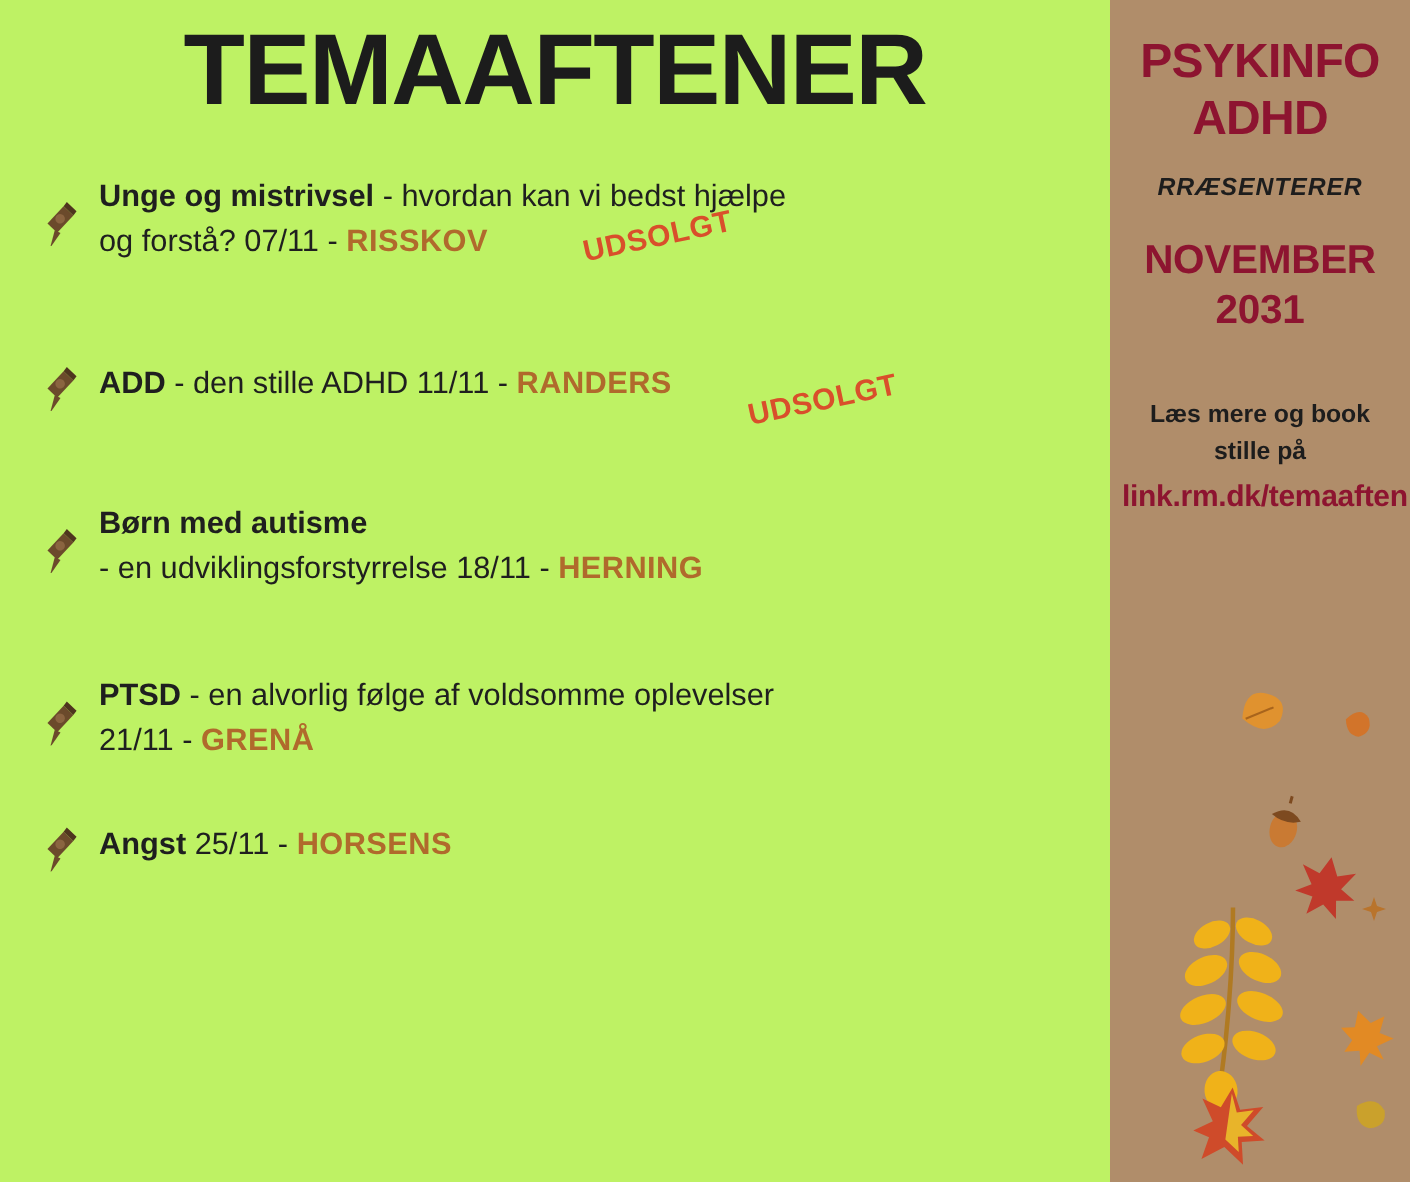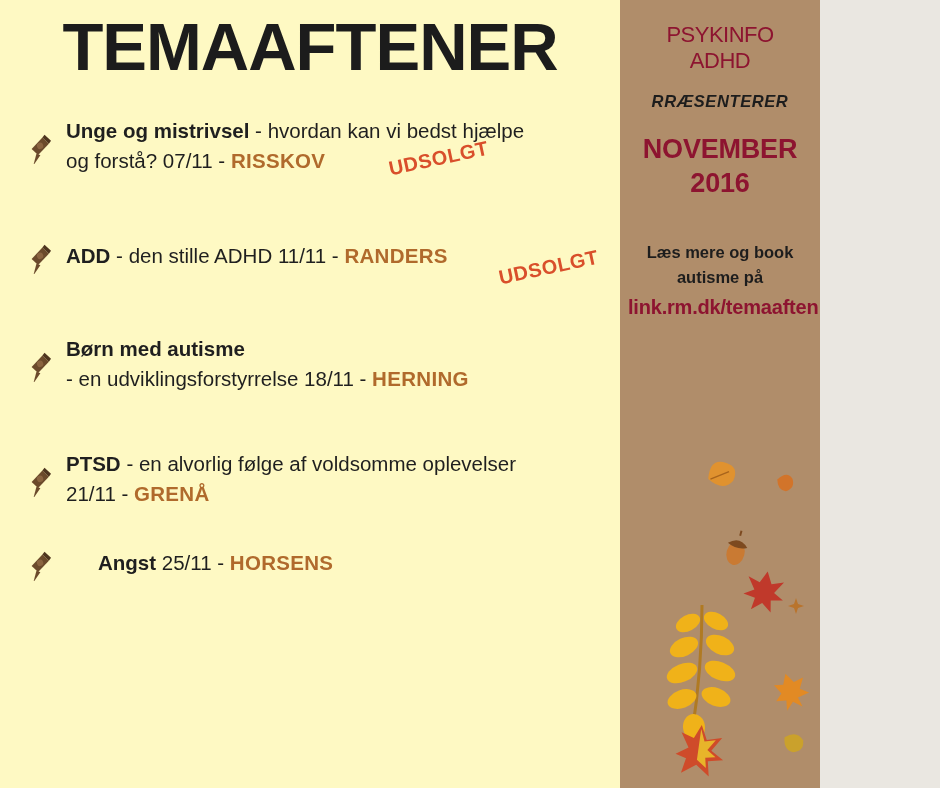--- a/index.html
+++ b/index.html
@@ -16,23 +16,23 @@
   .poster {
     position: relative;
     width: 940px;
     height: 788px;
     display: flex;
     background: #eae7e1;
   }
   
   .left {
     position: relative;
-    width: 620px;
+    width: 740px;
     height: 788px;
-    background: #fef9c3;
+    background: #bef264;
     box-sizing: border-box;
   }
   .title {
     font-family: "Liberation Sans", sans-serif;
     font-weight: bold;
     font-size: 67px;
     letter-spacing: -1px;
     color: #1c1c1c;
     text-align: center;
     padding-top: 12px;
@@ -80,36 +80,36 @@
     white-space: nowrap;
   }
   .sold-1 { left: 322px; top: 28px; }
   .sold-2 { left: 432px; top: 12px; }
 
   
   .ev1 { margin-bottom: 62px; }
   .ev2 { margin-bottom: 60px; }
   .ev3 { margin-bottom: 56px; }
   .ev4 { margin-bottom: 36px; }
-  .ev5 { margin-bottom: 0; gap: 32px; }
+  .ev5 { margin-bottom: 0; }
 
   
   .right {
     position: relative;
     width: 200px;
     height: 788px;
     background: #b08d6a;
     text-align: center;
     box-sizing: border-box;
     overflow: hidden;
   }
   .brand {
     margin-top: 22px;
-    font-weight: normal;
-    font-size: 22px;
+    font-weight: bold;
+    font-size: 32px;
     line-height: 1.18;
     color: #8d1430;
     letter-spacing: -0.5px;
   }
   .presents {
     margin-top: 18px;
     font-weight: bold;
     font-size: 16.5px;
     color: #1d1d1d;
     letter-spacing: 0.6px;
@@ -252,26 +252,26 @@
   <div class="right">
     <div class="brand">
       <div>PSYKINFO</div>
       <div>ADHD</div>
     </div>
 
     <div class="presents">RRÆSENTERER</div>
 
     <div class="month">
       <div>NOVEMBER</div>
-      <div>2016</div>
+      <div>2031</div>
     </div>
 
     <div class="book">
       <div>Læs mere og book</div>
-      <div>autisme på</div>
+      <div>stille på</div>
       <a class="link" href="#">link.rm.dk/temaaften</a>
     </div>
 
     <svg class="leaves" viewBox="0 0 200 358">
 
       <g transform="translate(84,40) rotate(-25)">
         <path d="M0 10 Q10 -8 22 2 Q34 12 22 22 Q8 28 0 10 Z" fill="#e0922f"></path>
         <path d="M2 11 L22 12" stroke="#a8641c" stroke-width="1.4" fill="none"></path>
       </g>
 

